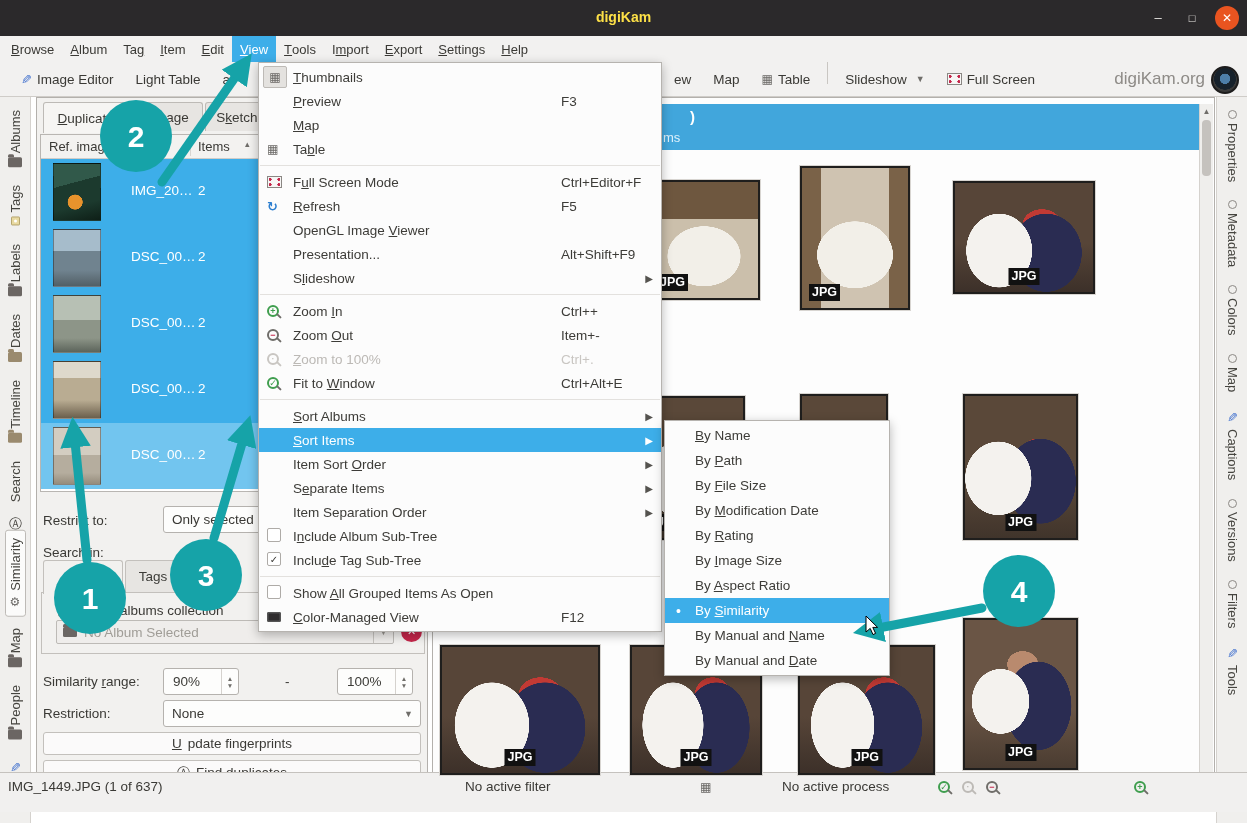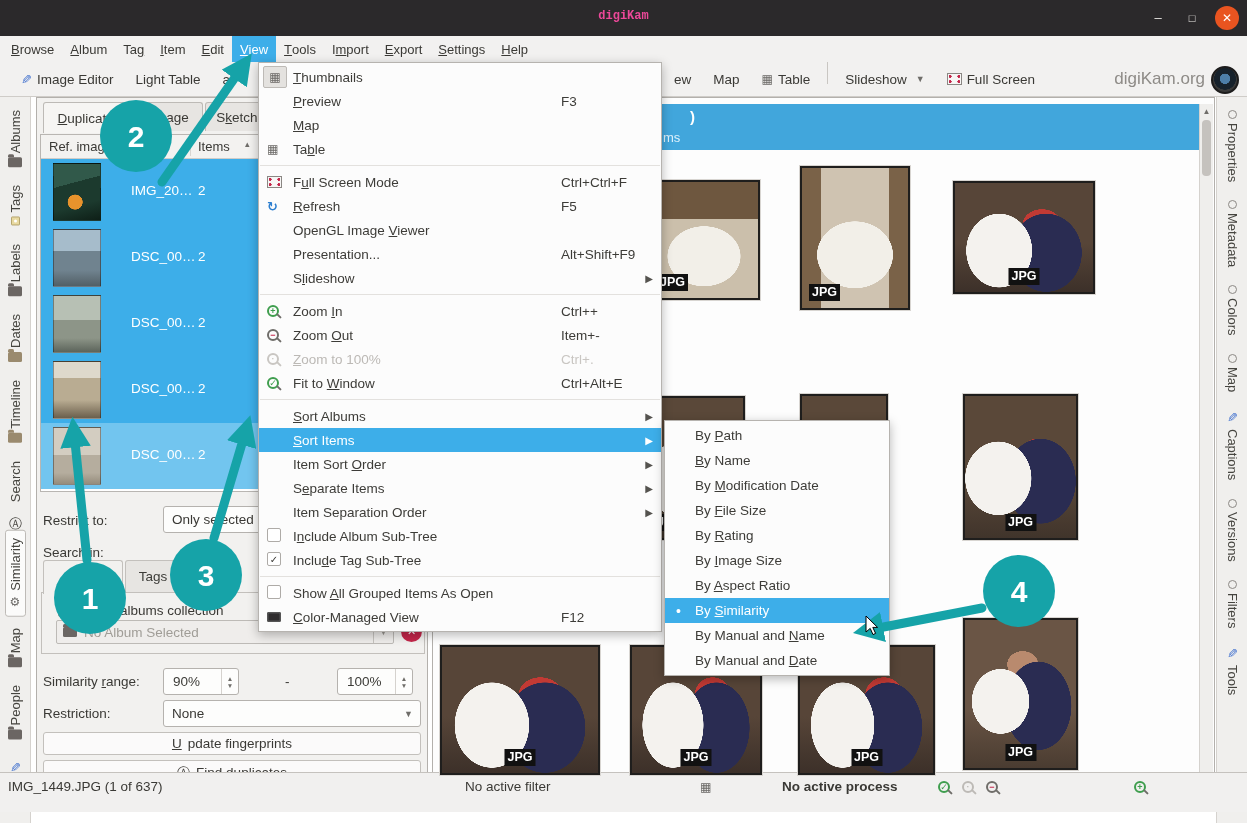--- a/index.html
+++ b/index.html
@@ -4,21 +4,21 @@
 <style>
   * { margin:0; padding:0; box-sizing:border-box; }
   html,body { width:1247px; height:823px; }
   body { position:relative; overflow:hidden; background:#fff;
          font-family:"Liberation Sans","DejaVu Sans",sans-serif; font-size:13px; color:#3d3c38; }
   u { text-decoration:underline; }
 
   
   .titlebar { position:absolute; left:0; top:0; width:1247px; height:36px; background:#2b292b; }
   .titlebar .title { position:absolute; left:50%; top:9px; transform:translateX(-50%);
-                     color:#ec4899; font-weight:bold; font-size:12px;font-family:Liberation Mono, monospace; }
+                     color:#fde047; font-weight:bold; font-size:14px; }
   .wbtn { position:absolute; top:7px; width:22px; height:22px; color:#e8e6e3; text-align:center; line-height:22px; font-size:13px; }
   .wbtn.min { right:78px; } .wbtn.max { right:44px; font-size:11px; }
   .wbtn.close { right:8px; width:24px; height:24px; top:6px; border-radius:50%;
                 background:#e95420; color:#fff; font-size:12px; line-height:24px; font-weight:bold; }
 
   
   .menubar { position:absolute; left:0; top:36px; width:1247px; height:26px; background:#f2f1f0;
              display:flex; align-items:stretch; padding-left:3px; }
   .mb-item { padding:0 8px; display:flex; align-items:center; font-size:13px; color:#3a3935; }
   .mb-item.active { background:#3daee9; color:#fff; }
@@ -483,21 +483,21 @@
         <span class="ic table-icon">▦</span>
       </span>
       <span>Ta<u>b</u>le</span>
     </div>
     <div class="msep"></div>
     <div class="mitem">
       <span class="micon">
         <span class="ic fullscreen-icon fsicon"></span>
       </span>
       <span>F<u>u</u>ll Screen Mode</span>
-      <span class="msc">Ctrl+Ctrl+F</span>
+      <span class="msc">Ctrl+Editor+F</span>
     </div>
     <div class="mitem">
       <span class="micon">
         <span class="ic refresh-icon">↻</span>
       </span>
       <span><u>R</u>efresh</span>
       <span class="msc">F5</span>
     </div>
     <div class="mitem">
       <span>OpenGL Image <u>V</u>iewer</span>
@@ -576,30 +576,30 @@
     <div class="mitem">
       <span class="micon">
         <span class="ic monitor-icon"></span>
       </span>
       <span><u>C</u>olor-Managed View</span>
       <span class="msc">F12</span>
     </div>
   </div>
 <div class="menu submenu" id="submenu">
     <div class="mitem">
+      <span><u>B</u>y Name</span>
+    </div>
+    <div class="mitem">
       <span>By <u>P</u>ath</span>
     </div>
     <div class="mitem">
-      <span><u>B</u>y Name</span>
+      <span>By <u>F</u>ile Size</span>
     </div>
     <div class="mitem">
       <span>By <u>M</u>odification Date</span>
-    </div>
-    <div class="mitem">
-      <span>By <u>F</u>ile Size</span>
     </div>
     <div class="mitem">
       <span>By <u>R</u>ating</span>
     </div>
     <div class="mitem">
       <span>By <u>I</u>mage Size</span>
     </div>
     <div class="mitem">
       <span>By <u>A</u>spect Ratio</span>
     </div>
@@ -612,21 +612,21 @@
     </div>
     <div class="mitem">
       <span>By Manual and <u>D</u>ate</span>
     </div>
   </div>
 
 <div class="statusbar">
   <span class="sb" style="left:8px;">IMG_1449.JPG (1 of 637)</span>
   <span class="sb" style="left:465px;">No active filter</span>
   <span class="sb ic filter-box-icon" style="left:700px; top:7px;">▦</span>
-  <span class="sb" style="left:782px;font-weight:bold;">No active process</span>
+  <span class="sb" style="left:782px;">No active process</span>
   <span class="sb ic mag green" style="left:938px; top:8px;" data-g="✓"></span>
   <span class="sb ic mag gray" style="left:962px; top:8px;" data-g="·"></span>
   <span class="sb ic mag red" style="left:986px; top:8px;" data-g="−"></span>
 
   <span class="sb ic mag green" style="left:1134px; top:8px;" data-g="+"></span>
 
 </div>
 
 <svg class="overlay" id="overlay">
     <defs>

